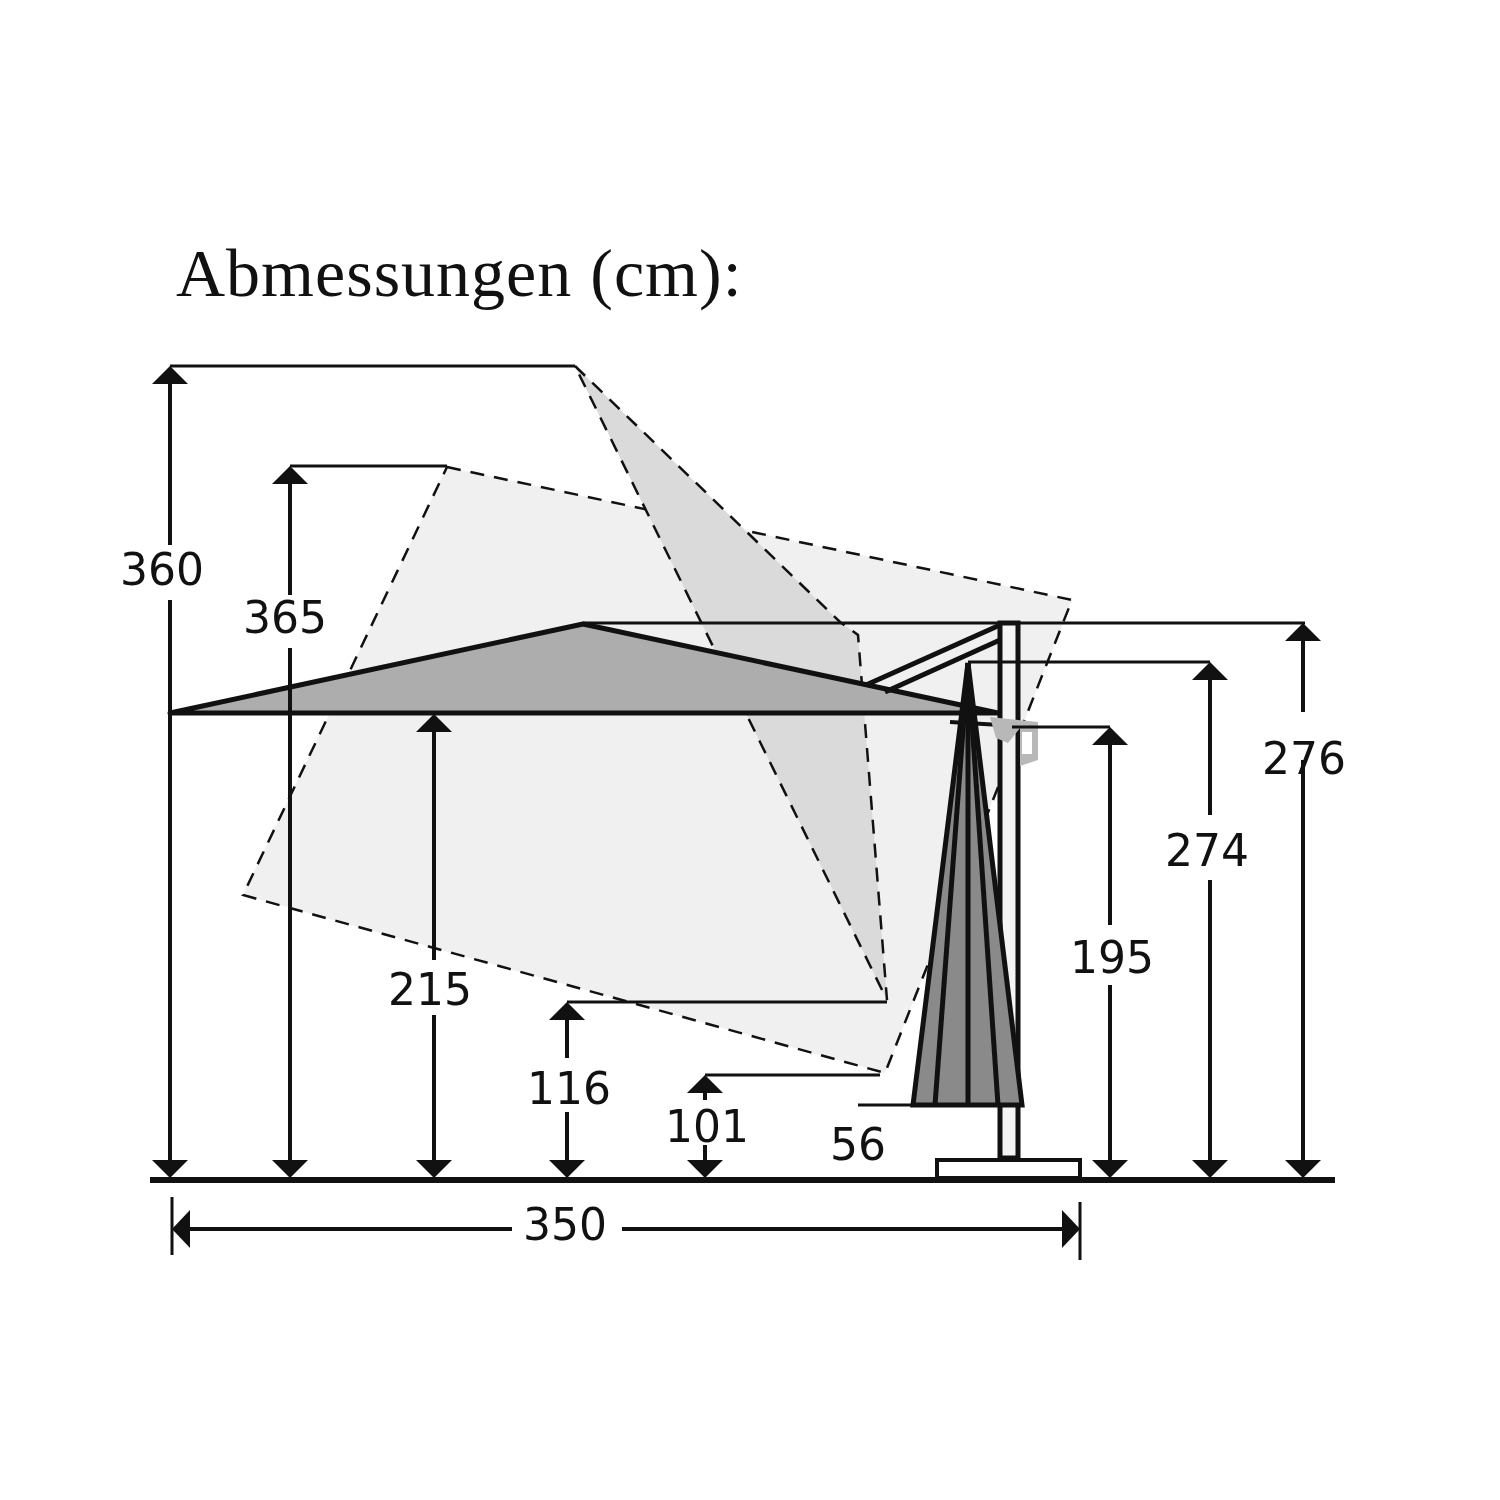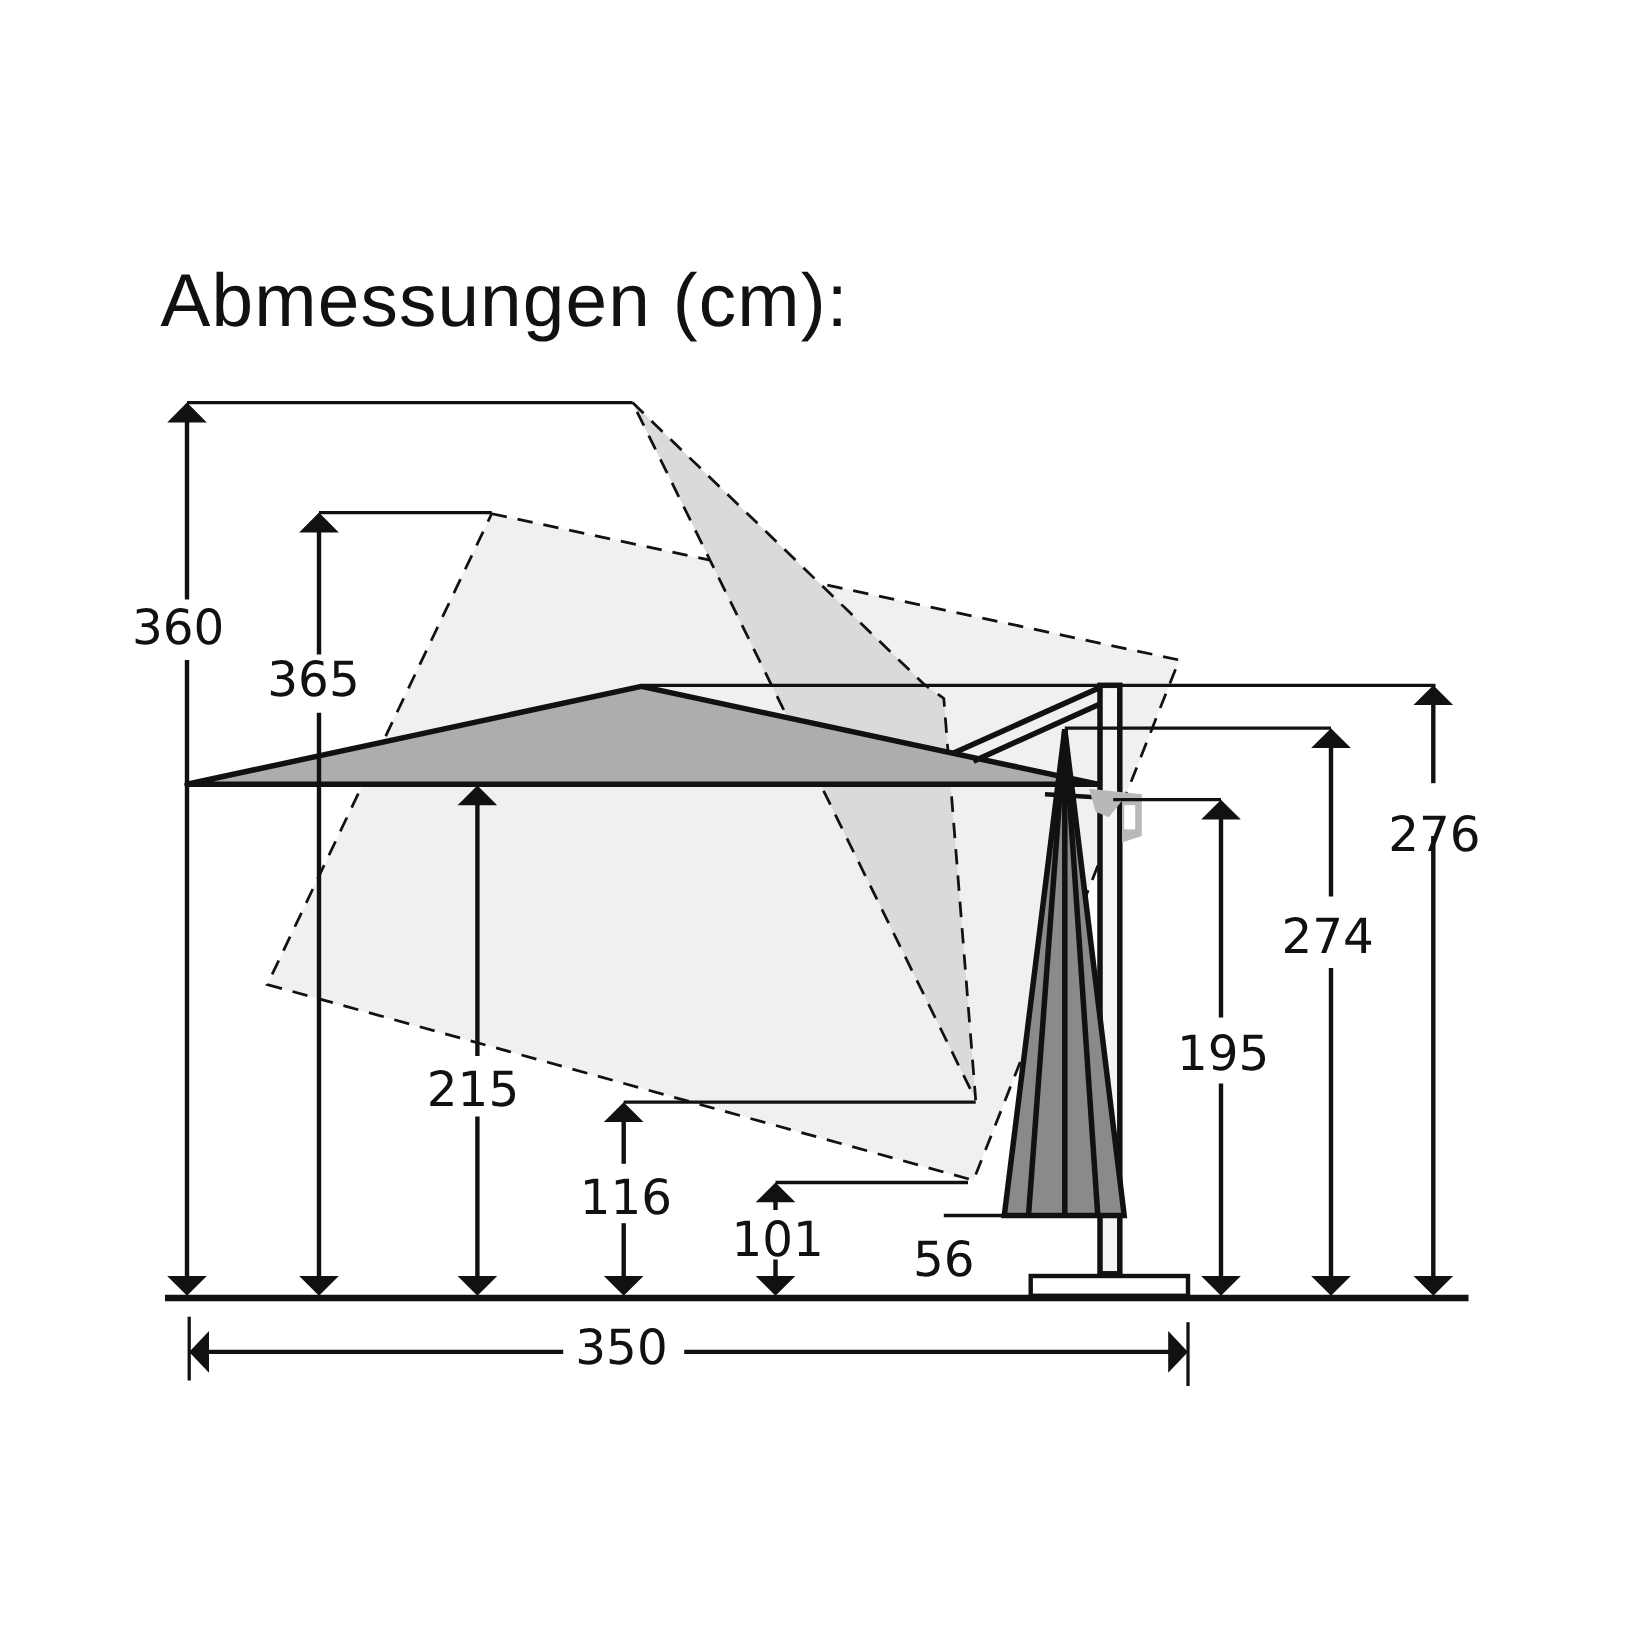--- a/index.html
+++ b/index.html
@@ -1,19 +1,19 @@
 <!DOCTYPE html>
 <html><head>
   <meta charset="utf-8">
   <style>
     html, body { margin: 0; padding: 0; background: #ffffff; }
     body { width: 1500px; height: 1500px; position: relative; overflow: hidden; }
     .title {
-      position: absolute; left: 146px; top: 234px;
-      font-family: Liberation Sans, sans-serif; font-size: 68px; font-weight: normal;
+      position: absolute; left: 176px; top: 234px;
+      font-family: Liberation Serif, serif; font-size: 68px; font-weight: normal;
       color: #111; letter-spacing: 1px; white-space: nowrap;
     }
     svg { position: absolute; left: 0; top: 0; }
     .dim-label { font-family: "DejaVu Sans", sans-serif; font-size: 44px; fill: #111; }
   </style>
 </head>
 <body>
 
 <div class="title">Abmessungen (cm):</div>
 

